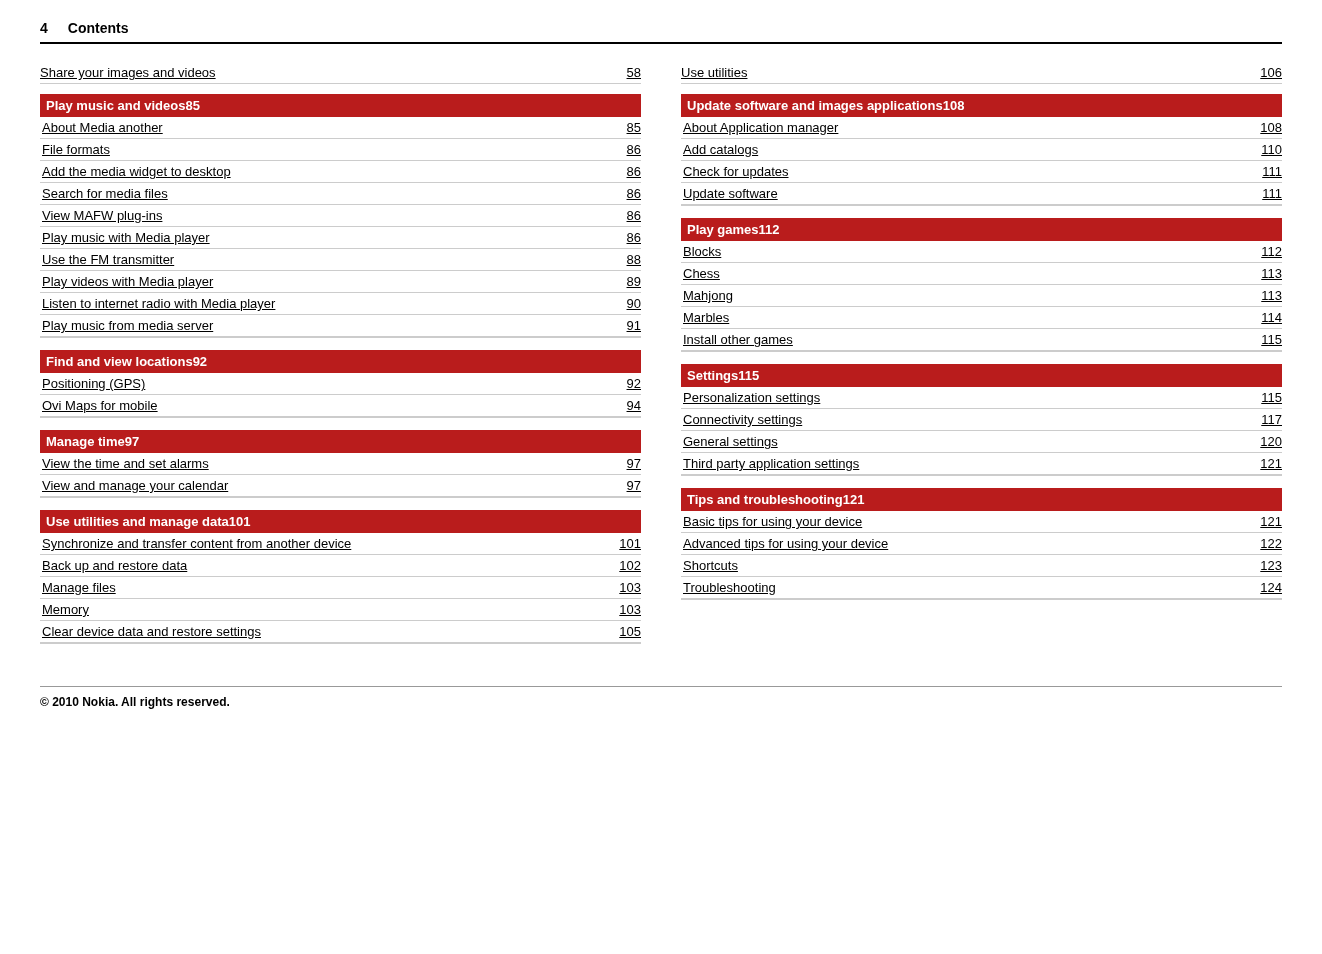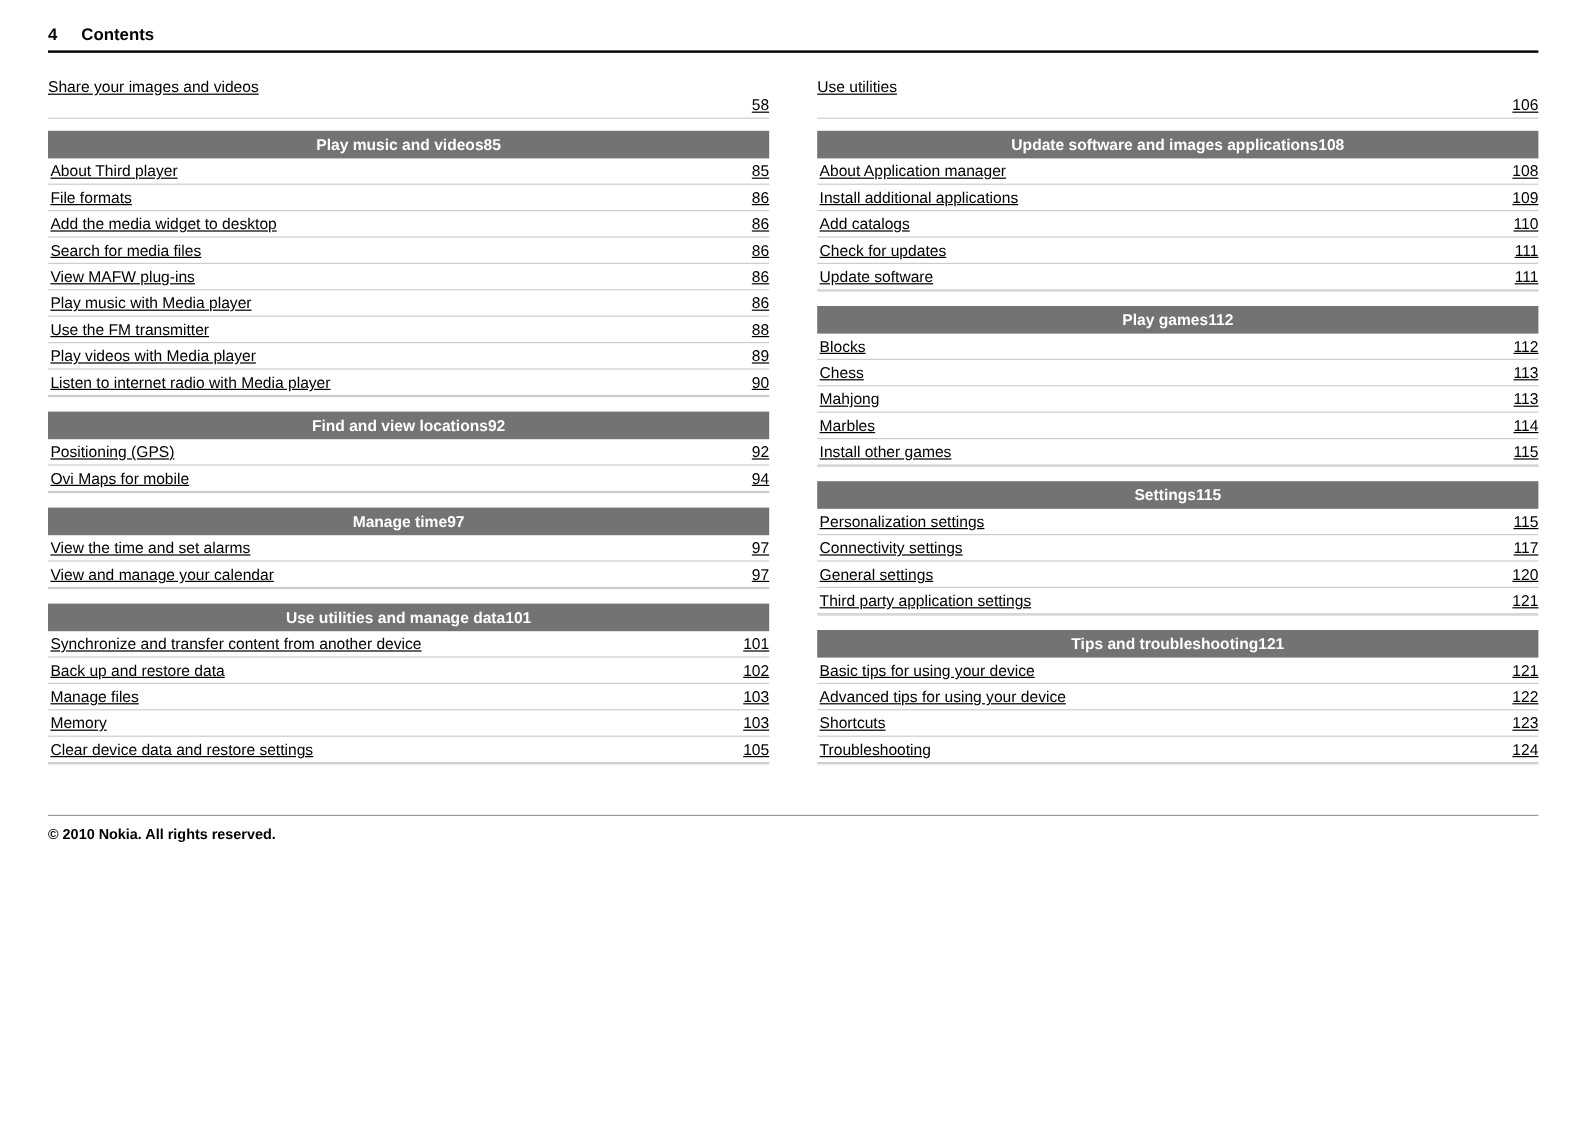--- a/index.html
+++ b/index.html
@@ -40,29 +40,28 @@
       padding-right: 0;
       padding-left: 10px;
       border-left: none;
     }
     .top-entry {
       display: flex;
       justify-content: space-between;
       padding: 3px 0;
       border-bottom: 1px solid #ccc;
       margin-bottom: 10px;
-      flex-direction: column;
     }
     .section {
       margin-bottom: 12px;
     }
     .section-header {
       display: flex;
-      justify-content: center;
-      background: #737373;
+      justify-content: flex-start;
+      background: #b91c1c;
       color: #fff;
       padding: 4px 6px;
       font-weight: bold;
       font-size: 13px;
     }
     .section-entries {
       border-bottom: 1px solid #ccc;
     }
     .entry {
       display: flex;
@@ -111,21 +110,21 @@
     </div>
 
     <div id="left-sections">
         <div class="section">
           <div class="section-header">
             <span>Play music and videos</span>
             <span>85</span>
           </div>
           <div class="section-entries">
             <div class="entry">
-              <span class="entry-label">About Third player</span>
+              <span class="entry-label">About Media another</span>
               <span class="entry-page">85</span>
             </div>
             <div class="entry">
               <span class="entry-label">File formats</span>
               <span class="entry-page">86</span>
             </div>
             <div class="entry">
               <span class="entry-label">Add the media widget to desktop</span>
               <span class="entry-page">86</span>
             </div>
@@ -145,20 +144,24 @@
               <span class="entry-label">Use the FM transmitter</span>
               <span class="entry-page">88</span>
             </div>
             <div class="entry">
               <span class="entry-label">Play videos with Media player</span>
               <span class="entry-page">89</span>
             </div>
             <div class="entry">
               <span class="entry-label">Listen to internet radio with Media player</span>
               <span class="entry-page">90</span>
+            </div>
+            <div class="entry">
+              <span class="entry-label">Play music from media server</span>
+              <span class="entry-page">91</span>
             </div>
           </div>
         </div>
         <div class="section">
           <div class="section-header">
             <span>Find and view locations</span>
             <span>92</span>
           </div>
           <div class="section-entries">
             <div class="entry">
@@ -230,24 +233,20 @@
           <div class="section-header">
             <span>Update software and images applications</span>
             <span>108</span>
           </div>
           <div class="section-entries">
             <div class="entry">
               <span class="entry-label">About Application manager</span>
               <span class="entry-page">108</span>
             </div>
             <div class="entry">
-              <span class="entry-label">Install additional applications</span>
-              <span class="entry-page">109</span>
-            </div>
-            <div class="entry">
               <span class="entry-label">Add catalogs</span>
               <span class="entry-page">110</span>
             </div>
             <div class="entry">
               <span class="entry-label">Check for updates</span>
               <span class="entry-page">111</span>
             </div>
             <div class="entry">
               <span class="entry-label">Update software</span>
               <span class="entry-page">111</span>

